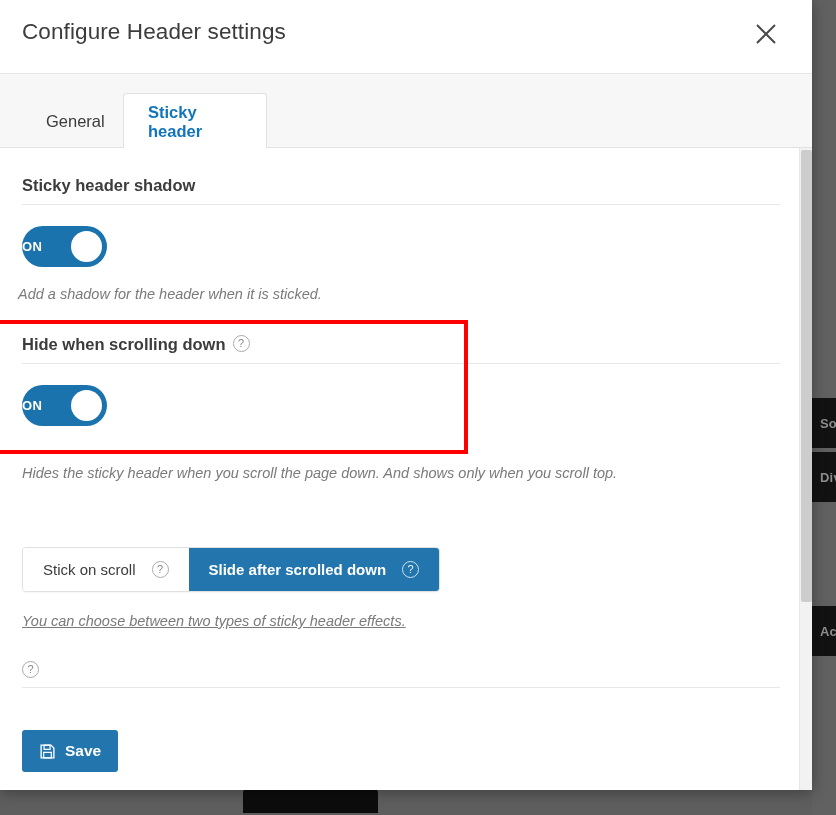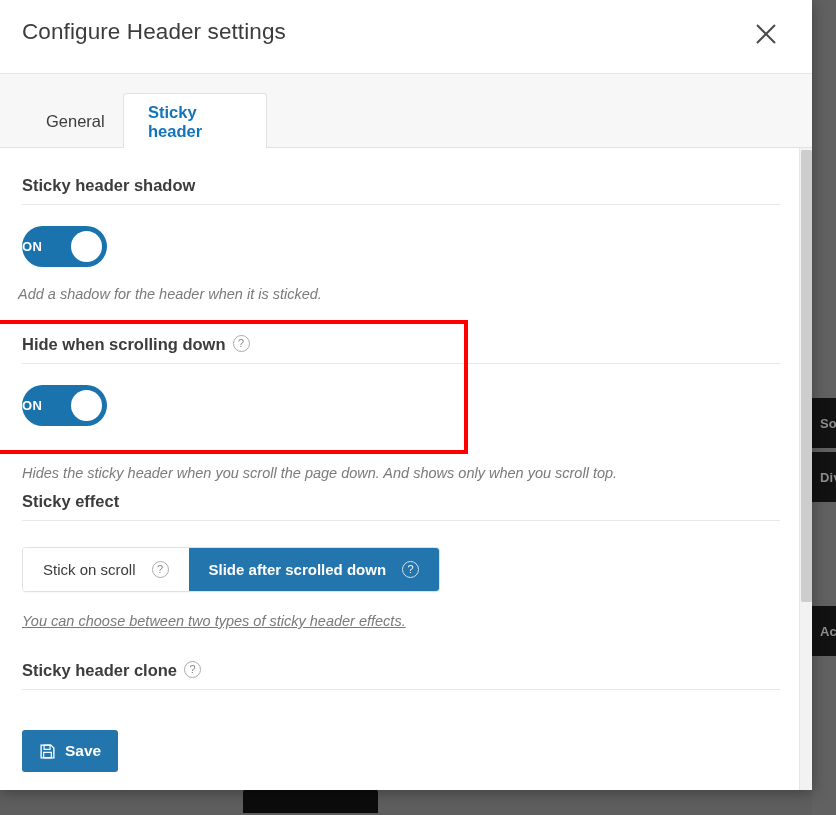--- a/index.html
+++ b/index.html
@@ -302,43 +302,36 @@
       <div class="section-rule"></div>
     </div>
     <div style="position:absolute;left:22px;top:237px;">
       <div class="toggle">
         <span class="lbl">ON</span>
         <span class="knob"></span>
       </div>
     </div>
     <div class="desc" style="position:absolute;left:22px;top:297px;margin-top:20px;">Hides the sticky header when you scroll the page down. And shows only when you scroll top.</div>
 
-    <div class="section" style="top:344px;">
-      <div class="section-title">
-        <span>Sticky effect</span>
-      </div>
-      <div class="section-rule"></div>
-    </div>
     <div style="position:absolute;left:22px;top:399px;">
       <div class="segmented">
         <div class="seg off">
           <span>Stick on scroll</span>
           <span class="help">?</span>
         </div>
         <div class="seg on">
           <span>Slide after scrolled down</span>
           <span class="help light">?</span>
         </div>
       </div>
     </div>
     <div class="desc" style="position:absolute;left:22px;top:465px;text-decoration:underline;">You can choose between two types of sticky header effects.</div>
 
     <div class="section" style="top:513px;">
       <div class="section-title">
-        <span>Sticky header clone</span>
         <span class="help">?</span>
       </div>
       <div class="section-rule"></div>
     </div>
 
   </div>
 
   <button class="save-btn">
     <svg width="17" height="17" viewBox="0 0 20 20" aria-hidden="true">
       <path d="M2.5 2.5 H14 L17.5 6 V17.5 H2.5 Z" fill="none" stroke="#ffffff" stroke-width="1.6"></path>

